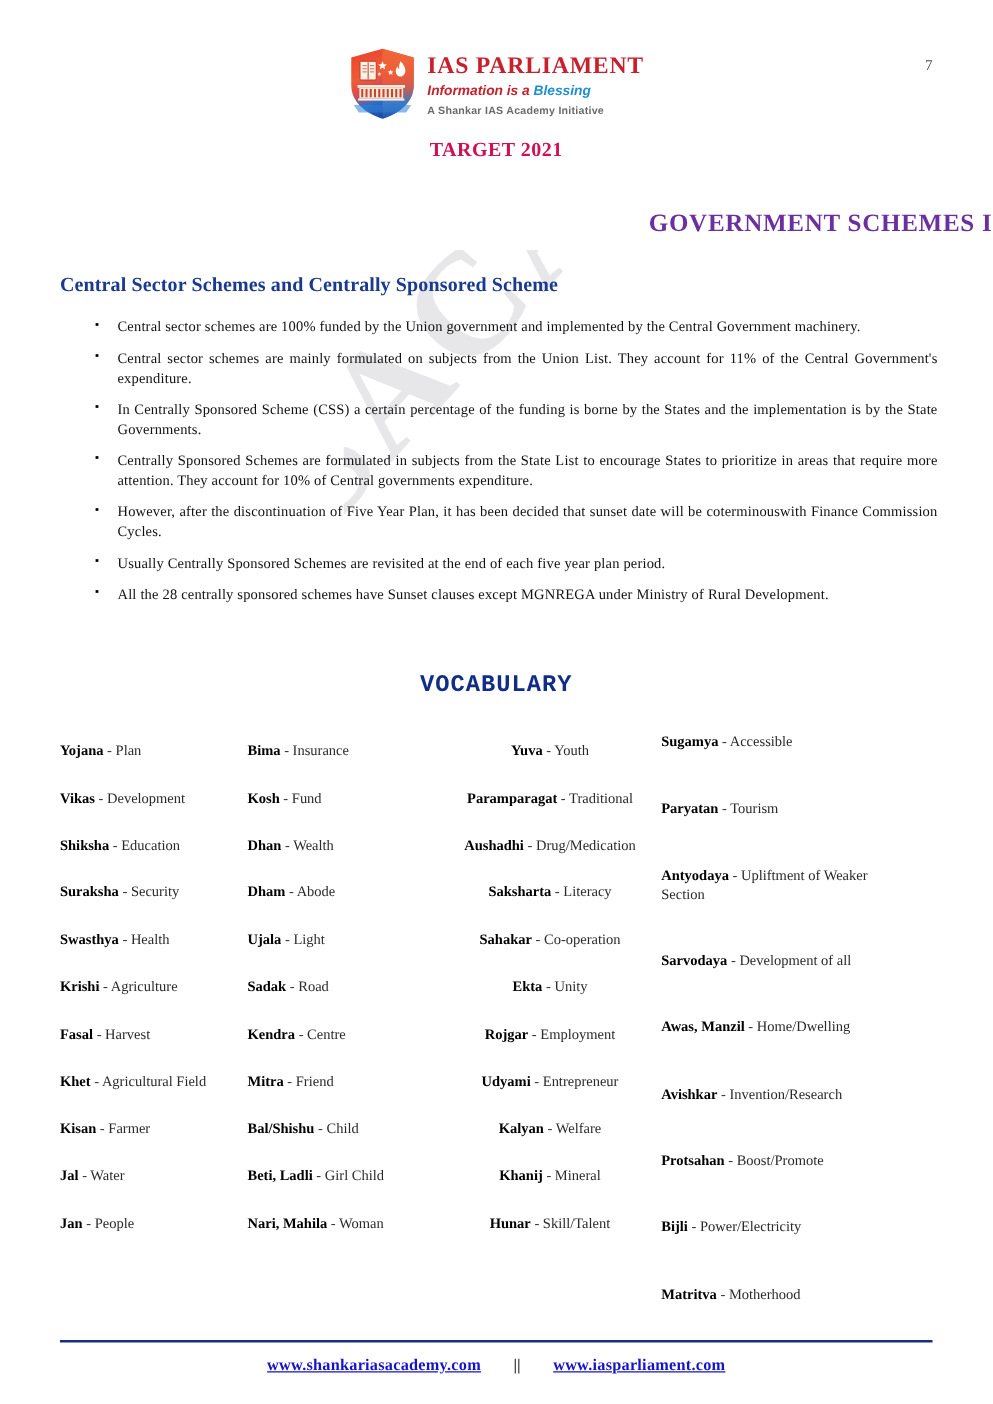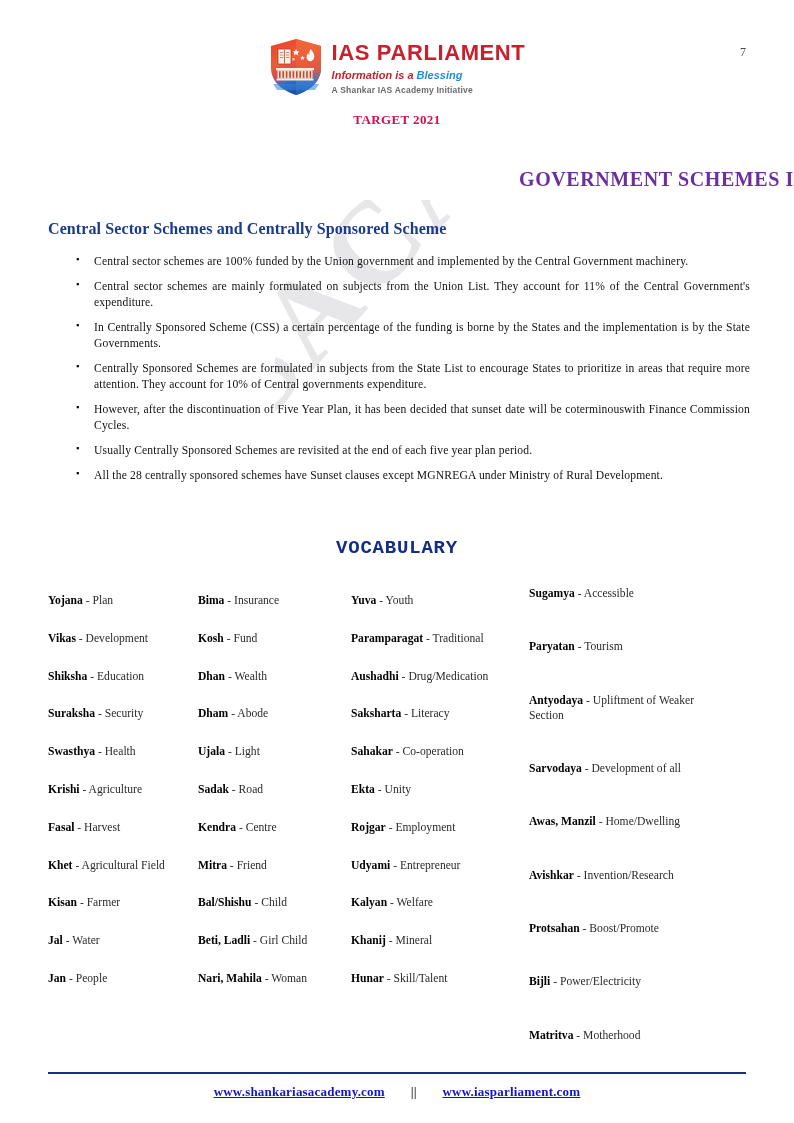--- a/index.html
+++ b/index.html
@@ -81,22 +81,22 @@
     display: block;
   }
   .brand-words {
     display: flex;
     flex-direction: column;
     justify-content: center;
     line-height: 1;
     padding-top: 2px;
   }
   .brand-title {
-    font-family: Liberation Sans, sans-serif;
-    font-size: 22px;
+    font-family: Liberation Serif, serif;
+    font-size: 19px;
     font-weight: 700;
     letter-spacing: 0.6px;
     color: #c8202c;
     line-height: 1.08;
   }
   .brand-tagline {
     font-family: "Liberation Sans", "DejaVu Sans", sans-serif;
     font-size: 11px;
     font-weight: 700;
     font-style: italic;
@@ -118,21 +118,21 @@
   }
 
   
   .target-title {
     position: absolute;
     left: 0;
     right: 0;
     top: 112px;
     text-align: center;
     font-family: "Liberation Serif", "DejaVu Serif", serif;
-    font-size: 13px;
+    font-size: 16px;
     font-weight: 700;
     color: #d01055;
     letter-spacing: 0.4px;
     z-index: 3;
   }
   .doc-title {
     position: absolute;
     left: 0;
     right: 0;
     top: 168px;
@@ -208,21 +208,21 @@
     display: flex;
     align-items: flex-start;
     z-index: 3;
   }
   .vocab-col {
     display: flex;
     flex-direction: column;
   }
   .vocab-col.c1 { width: 150px; padding-top: 7px; }
   .vocab-col.c2 { width: 153px; padding-top: 7px; }
-  .vocab-col.c3 { width: 178px; padding-top: 7px; }
+  .vocab-col.c3 { width: 178px; padding-top: 7px; align-items: center; }
   .vocab-col.c4 { width: 200px; padding-top: 0px; gap: 18px; }
 
   .vocab-item {
     font-family: "Liberation Serif", "DejaVu Serif", serif;
     font-size: 11.6px;
     line-height: 1.32;
     color: #1a1a1a;
     margin-bottom: 22.5px;
   }
   .vocab-col.c4 .vocab-item { margin-bottom: 20px; }

